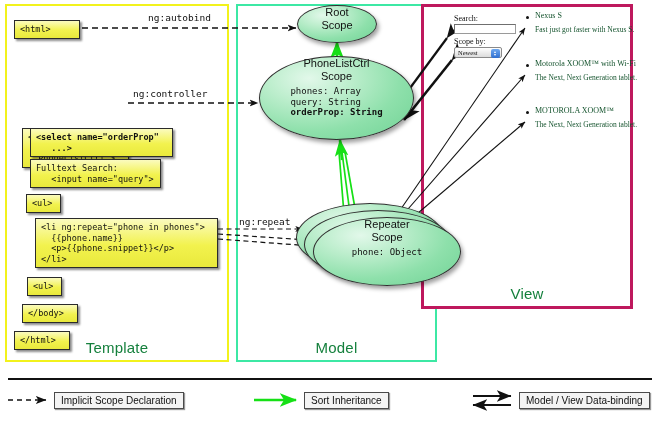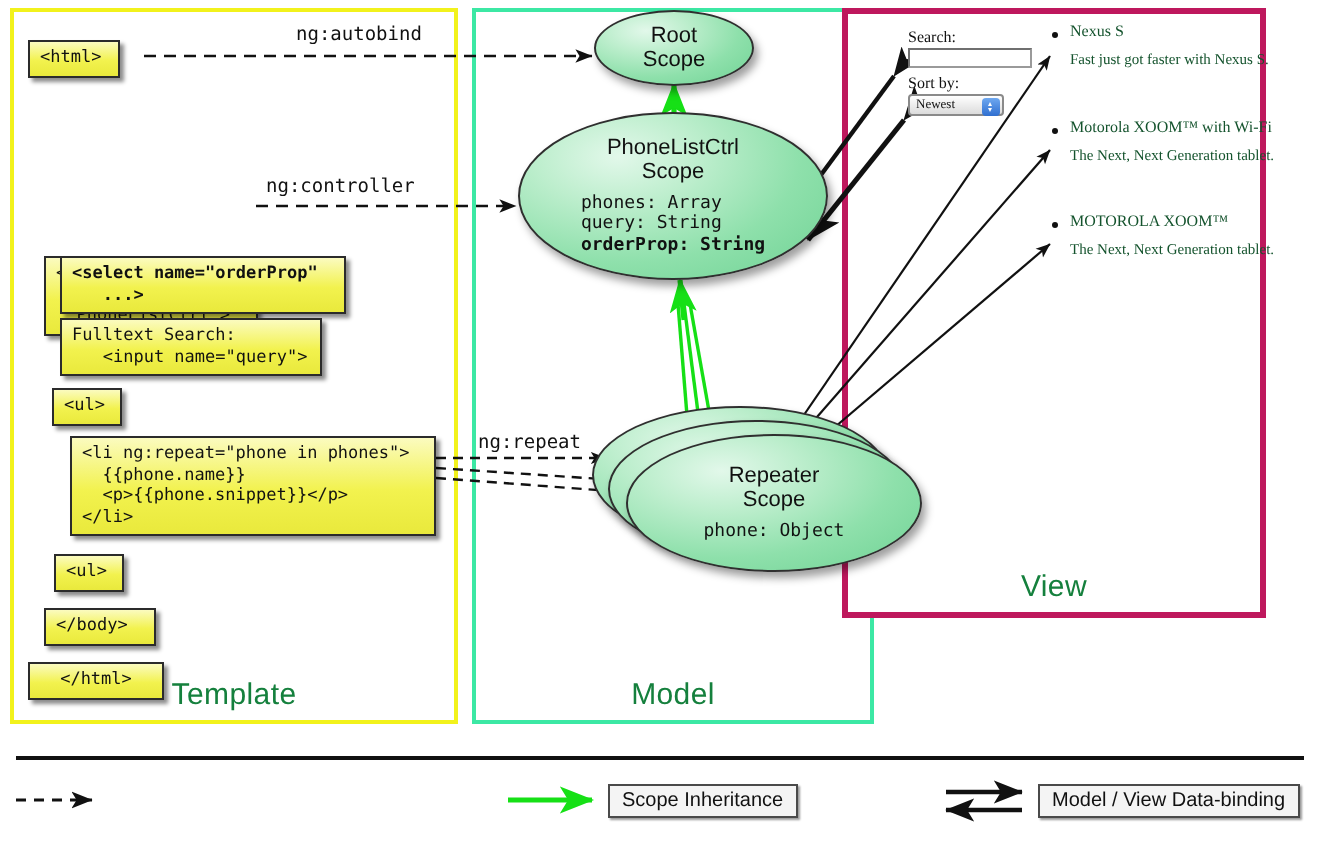--- a/index.html
+++ b/index.html
@@ -23,21 +23,21 @@
         font-family:"DejaVu Sans Mono","Liberation Mono",monospace;
         font-size:8.5px;line-height:10.5px;color:#111;
         padding:3px 5px;white-space:pre;}
   .code.b{font-weight:bold;}
 
   
   .ellipse{position:absolute;box-sizing:border-box;border-radius:50%;
            border:1.6px solid #2f2f2f;
            background:radial-gradient(ellipse at 32% 26%,#e2f8ea 0%,#bdeecd 28%,#8ee0ab 62%,#6fd294 100%);
            box-shadow:2px 3px 4px rgba(0,0,0,.38);
-           display:flex;flex-direction:column;align-items:center;justify-content:center;
+           display:flex;flex-direction:column;align-items:center;
            text-align:center;}
   .e-title{font-size:11px;line-height:12.5px;color:#111;}
   .e-props{font-family:"DejaVu Sans Mono","Liberation Mono",monospace;
            font-size:9px;line-height:10.5px;color:#111;margin-top:4px;text-align:left;}
   .e-props .bold{font-weight:bold;}
 
   
   .v-label{position:absolute;font-size:8px;color:#111;font-family:"Liberation Serif",serif;}
   .v-input{position:absolute;box-sizing:border-box;background:#fff;
            border:1px solid #9a9a9a;border-top-color:#6f6f6f;border-left-color:#6f6f6f;}
@@ -114,21 +114,21 @@
 
   <path d="M447,38 L399,103" stroke="#111" stroke-width="2.2" fill="none" marker-start="url(#ah-black)" marker-end="url(#ah-black)"></path>
 
   <path d="M452,60 L404,120" stroke="#111" stroke-width="2.6" fill="none" marker-start="url(#ah-black)" marker-end="url(#ah-black)"></path>
 
   <path d="M392,222 L525,28" stroke="#111" stroke-width="1.1" fill="none" marker-end="url(#ah-black)"></path>
   <path d="M388,232 L525,75" stroke="#111" stroke-width="1.1" fill="none" marker-end="url(#ah-black)"></path>
   <path d="M384,242 L525,122" stroke="#111" stroke-width="1.1" fill="none" marker-end="url(#ah-black)"></path>
 </svg>
 
-<div class="code" style="left:14px;top:20px;width:46px;">&lt;html&gt;</div>
+<div class="code" style="left:14px;top:20px;width:66px;">&lt;html&gt;</div>
 
 <div class="code" style="left:22px;top:88px;width:107px;margin-top:40px;">&lt;body
  ng:controller=
  "PhoneListCtrl"&gt;</div>
 
 <div class="code b" style="left:30px;top:128px;width:143px;">&lt;select name="orderProp"
    ...&gt;</div>
 
 <div class="code" style="left:30px;top:159px;width:131px;">Fulltext Search:
    &lt;input name="query"&gt;</div>
@@ -137,21 +137,21 @@
 
 <div class="code" style="left:35px;top:218px;width:183px;">&lt;li ng:repeat="phone in phones"&gt;
   {{phone.name}}
   &lt;p&gt;{{phone.snippet}}&lt;/p&gt;
 &lt;/li&gt;</div>
 
 <div class="code" style="left:27px;top:277px;width:35px;">&lt;ul&gt;</div>
 
 <div class="code" style="left:22px;top:304px;width:56px;">&lt;/body&gt;</div>
 
-<div class="code" style="left:14px;top:331px;width:68px;text-align:center;">&lt;/html&gt;</div>
+<div class="code" style="left:14px;top:331px;width:56px;">&lt;/html&gt;</div>
 
 <div class="edge-label" style="left:148px;top:12px;">ng:autobind</div>
 <div class="edge-label" style="left:133px;top:88px;">ng:controller</div>
 <div class="edge-label" style="left:239px;top:216px;">ng:repeat</div>
 
 <div class="ellipse" style="left:297px;top:5px;width:80px;height:38px;">
   <div class="e-title">
     <span>Root</span><br>
     <span>Scope</span>
   </div>
@@ -177,21 +177,21 @@
     <span>Scope</span>
   </div>
   <div class="e-props">
     <div>phone: Object</div>
   </div>
 </div>
 
 <div class="v-label" style="left:454px;top:14px;">Search:</div>
 <div class="v-input" style="left:454px;top:24px;width:62px;height:10px;" value=""></div>
 
-<div class="v-label" style="left:454px;top:37px;">Sort by:</div>
+<div class="v-label" style="left:454px;top:37px;">Scope by:</div>
 <div class="v-select" style="left:454px;top:47px;width:48px;">
   <span>Newest</span>
   <span class="knob"></span>
 </div>
 
 <div class="bullet" style="left:526px;top:16px;"></div>
 <div class="phone-item" style="left:535px;top:11px;width:118px;">
   <div class="phone-name">Nexus S</div>
   <div class="phone-snip">Fast just got faster with Nexus S.</div>
 </div>
@@ -219,15 +219,16 @@
       <marker id="lg-green" markerWidth="7" markerHeight="7" refX="6.2" refY="3" orient="auto">
         <path d="M0,0.4 L6.6,3 L0,5.6 L1.6,3 Z" fill="#16e016"></path>
       </marker>
     </defs>
     <path d="M8,24 L46,24" stroke="#111" stroke-width="1.6" fill="none" stroke-dasharray="5,4" marker-end="url(#lg-black)"></path>
     <path d="M254,24 L296,24" stroke="#16e016" stroke-width="2.6" fill="none" marker-end="url(#lg-green)"></path>
     <path d="M473,20 L511,20" stroke="#111" stroke-width="2.2" fill="none" marker-end="url(#lg-black)"></path>
     <path d="M511,29 L473,29" stroke="#111" stroke-width="2.2" fill="none" marker-end="url(#lg-black)"></path>
   </svg>
 
-  <div class="legend-box" style="left:304px;top:16px;">Scope Inheritance</div>
+  <div class="legend-box" style="left:54px;top:16px;">Implicit Scope Declaration</div>
+  <div class="legend-box" style="left:304px;top:16px;">Sort Inheritance</div>
   <div class="legend-box" style="left:519px;top:16px;">Model / View Data-binding</div>
 </div>
 
 </body></html>

